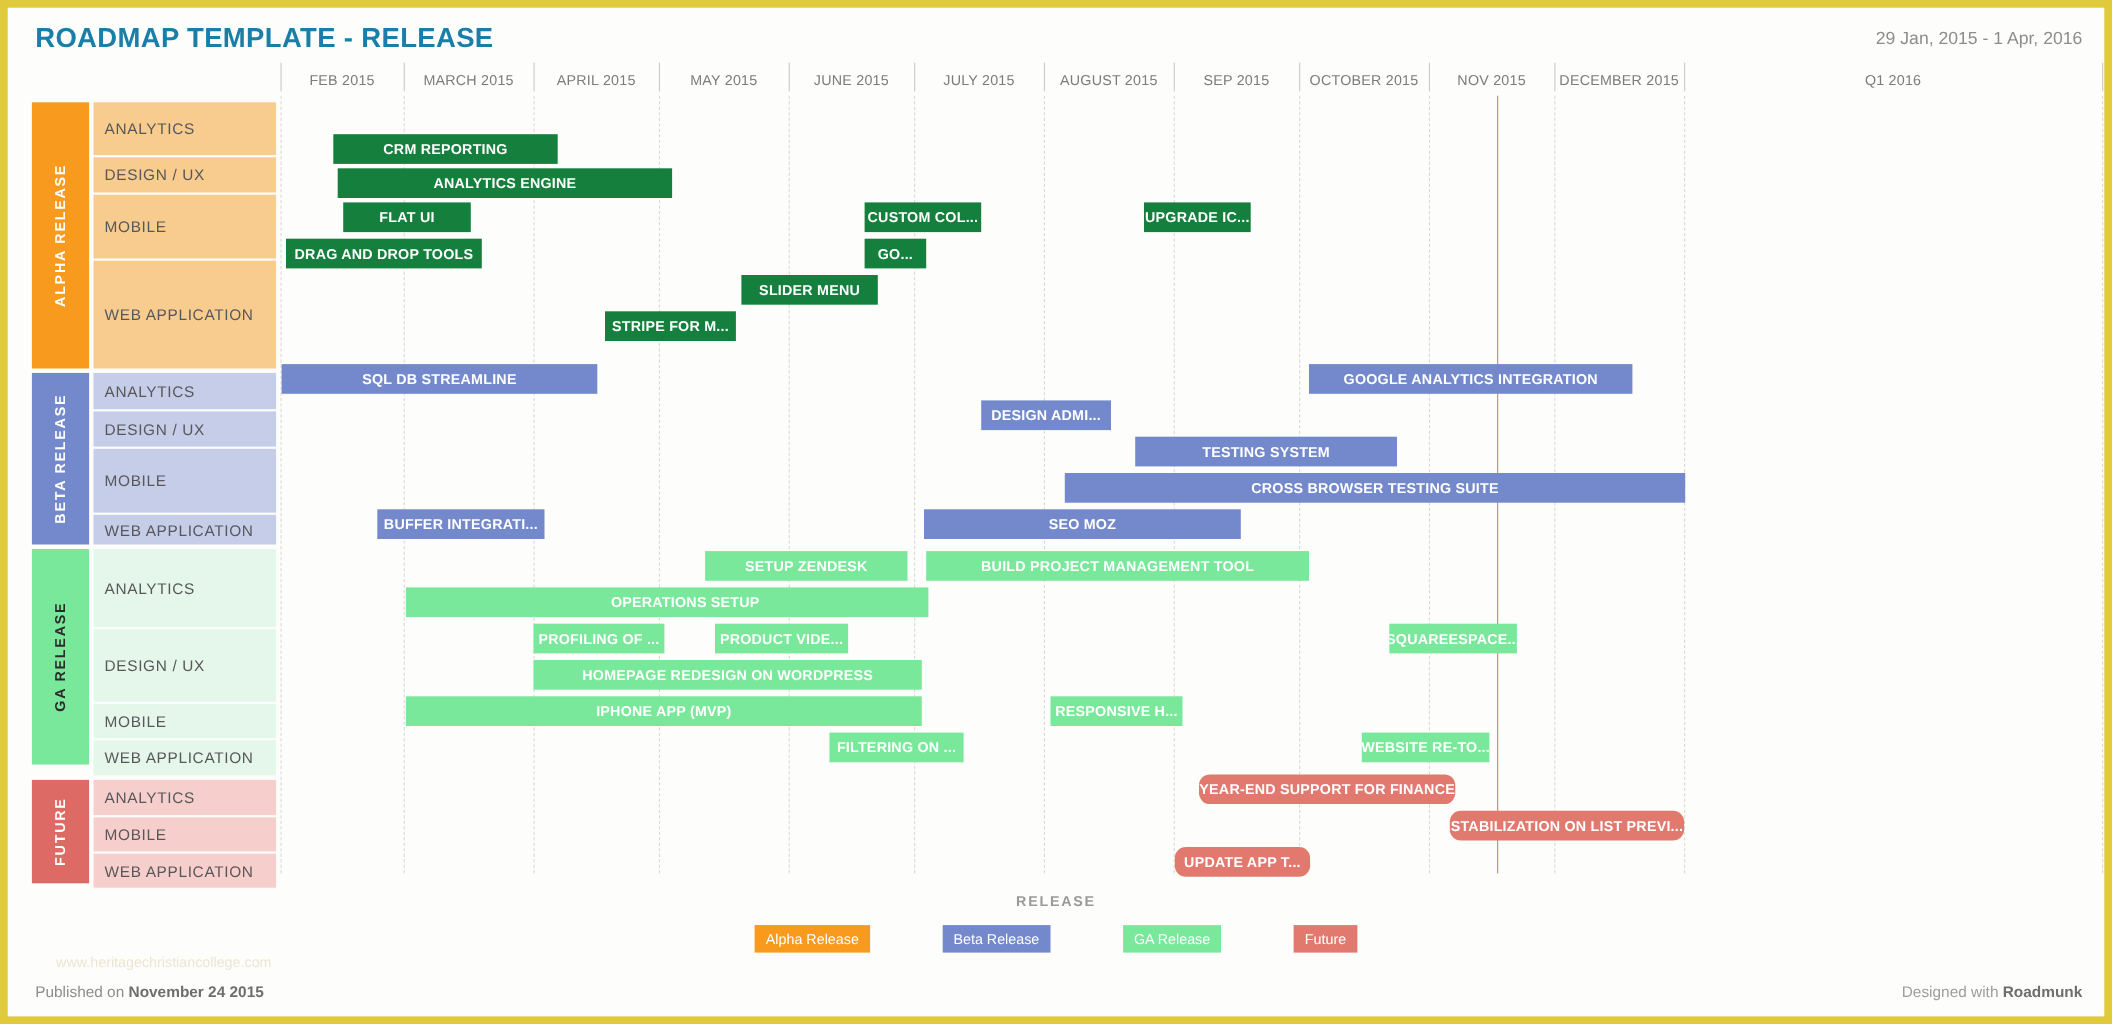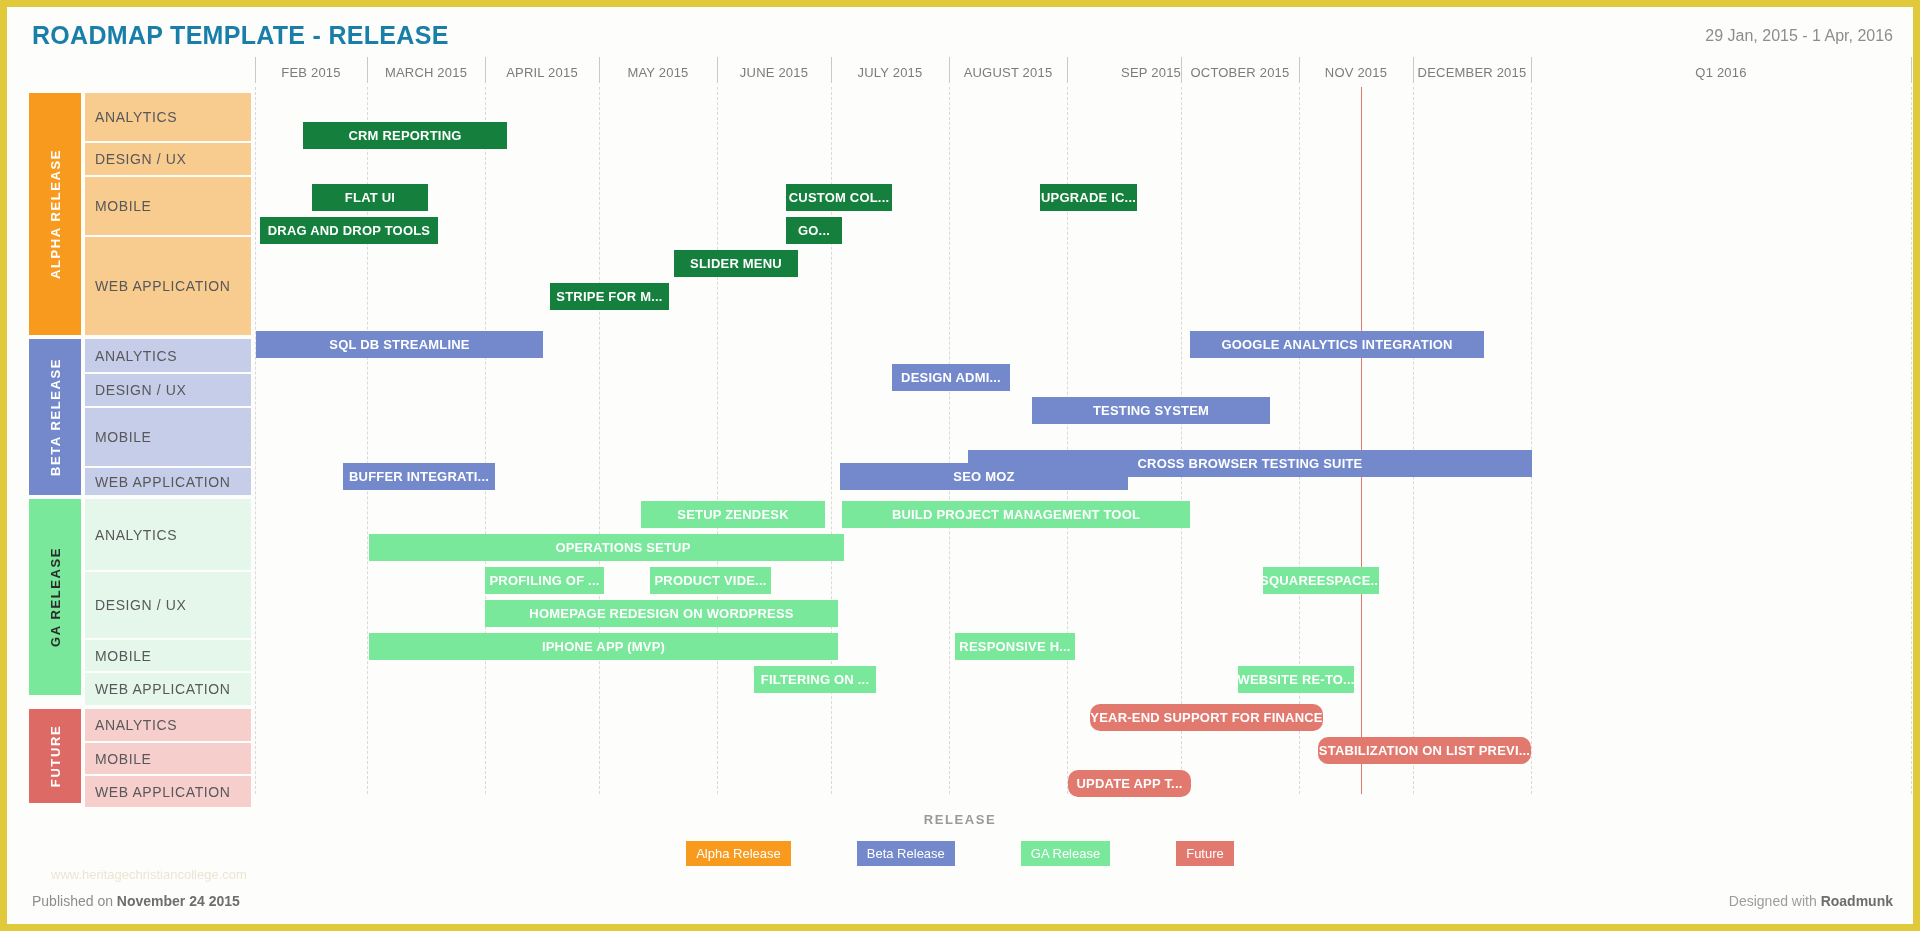--- a/index.html
+++ b/index.html
@@ -241,21 +241,21 @@
       <div class="tl-col" style="left: 230px; width: 114px;">APRIL 2015</div>
       <div class="tl-tick" style="left: 230px;"></div>
       <div class="tl-col" style="left: 344px; width: 118px;">MAY 2015</div>
       <div class="tl-tick" style="left: 344px;"></div>
       <div class="tl-col" style="left: 462px; width: 114px;">JUNE 2015</div>
       <div class="tl-tick" style="left: 462px;"></div>
       <div class="tl-col" style="left: 576px; width: 118px;">JULY 2015</div>
       <div class="tl-tick" style="left: 576px;"></div>
       <div class="tl-col" style="left: 694px; width: 118px;">AUGUST 2015</div>
       <div class="tl-tick" style="left: 694px;"></div>
-      <div class="tl-col" style="left: 812px; width: 114px; text-align: right;">SEP 2015</div>
+      <div class="tl-col" style="left: 812px; width: 114px;">SEP 2015</div>
       <div class="tl-tick" style="left: 812px;"></div>
       <div class="tl-col" style="left: 926px; width: 118px;">OCTOBER 2015</div>
       <div class="tl-tick" style="left: 926px;"></div>
       <div class="tl-col" style="left: 1044px; width: 114px;">NOV 2015</div>
       <div class="tl-tick" style="left: 1044px;"></div>
       <div class="tl-col" style="left: 1158px; width: 118px;">DECEMBER 2015</div>
       <div class="tl-tick" style="left: 1158px;"></div>
       <div class="tl-col" style="left: 1276px; width: 380px;">Q1 2016</div>
       <div class="tl-tick" style="left: 1276px;"></div>
       <div class="tl-tick" style="left: 1656px;"></div>
@@ -270,32 +270,33 @@
       <div class="vline" style="left: 576px;"></div>
       <div class="vline" style="left: 694px;"></div>
       <div class="vline" style="left: 812px;"></div>
       <div class="vline" style="left: 926px;"></div>
       <div class="vline" style="left: 1044px;"></div>
       <div class="vline" style="left: 1158px;"></div>
       <div class="vline" style="left: 1276px;"></div>
       <div class="vline" style="left: 1656px;"></div>
       <div class="today-line" style="left: 1106px;"></div>
       <div class="bar alpha" title="CRM REPORTING" style="left: 48px; width: 204px; top: 11px;">CRM REPORTING</div>
+      <div class="bar alpha" title="ANALYTICS ENGINE" style="left: 52px; width: 304px; top: 42px;">ANALYTICS ENGINE</div>
       <div class="bar alpha" title="FLAT UI" style="left: 57px; width: 116px; top: 73px;">FLAT UI</div>
       <div class="bar alpha" title="CUSTOM COL..." style="left: 531px; width: 106px; top: 73px;">CUSTOM COL...</div>
       <div class="bar alpha" title="UPGRADE IC..." style="left: 785px; width: 97px; top: 73px;">UPGRADE IC...</div>
       <div class="bar alpha" title="DRAG AND DROP TOOLS" style="left: 5px; width: 178px; top: 106px;">DRAG AND DROP TOOLS</div>
       <div class="bar alpha" title="GO..." style="left: 531px; width: 56px; top: 106px;">GO...</div>
       <div class="bar alpha" title="SLIDER MENU" style="left: 419px; width: 124px; top: 139px;">SLIDER MENU</div>
       <div class="bar alpha" title="STRIPE FOR M..." style="left: 295px; width: 119px; top: 172px;">STRIPE FOR M...</div>
       <div class="bar beta" title="SQL DB STREAMLINE" style="left: 1px; width: 287px; top: 244px;">SQL DB STREAMLINE</div>
       <div class="bar beta" title="GOOGLE ANALYTICS INTEGRATION" style="left: 935px; width: 294px; top: 244px;">GOOGLE ANALYTICS INTEGRATION</div>
       <div class="bar beta" title="DESIGN ADMI..." style="left: 637px; width: 118px; top: 277px;">DESIGN ADMI...</div>
       <div class="bar beta" title="TESTING SYSTEM" style="left: 777px; width: 238px; top: 310px;">TESTING SYSTEM</div>
-      <div class="bar beta" title="CROSS BROWSER TESTING SUITE" style="left: 713px; width: 564px; top: 343px; margin-top: 20px;">CROSS BROWSER TESTING SUITE</div>
+      <div class="bar beta" title="CROSS BROWSER TESTING SUITE" style="left: 713px; width: 564px; top: 343px;">CROSS BROWSER TESTING SUITE</div>
       <div class="bar beta" title="BUFFER INTEGRATI..." style="left: 88px; width: 152px; top: 376px;">BUFFER INTEGRATI...</div>
       <div class="bar beta" title="SEO MOZ" style="left: 585px; width: 288px; top: 376px;">SEO MOZ</div>
       <div class="bar ga" title="SETUP ZENDESK" style="left: 386px; width: 184px; top: 414px;">SETUP ZENDESK</div>
       <div class="bar ga" title="BUILD PROJECT MANAGEMENT TOOL" style="left: 587px; width: 348px; top: 414px;">BUILD PROJECT MANAGEMENT TOOL</div>
       <div class="bar ga" title="OPERATIONS SETUP" style="left: 114px; width: 475px; top: 447px; padding-left: 39px;">OPERATIONS SETUP</div>
       <div class="bar ga" title="PROFILING OF ..." style="left: 230px; width: 119px; top: 480px;">PROFILING OF ...</div>
       <div class="bar ga" title="PRODUCT VIDE..." style="left: 395px; width: 121px; top: 480px;">PRODUCT VIDE...</div>
       <div class="bar ga" title="SQUAREESPACE..." style="left: 1008px; width: 116px; top: 480px;">SQUAREESPACE...</div>
       <div class="bar ga" title="HOMEPAGE REDESIGN ON WORDPRESS" style="left: 230px; width: 353px; top: 513px;">HOMEPAGE REDESIGN ON WORDPRESS</div>
       <div class="bar ga" title="IPHONE APP (MVP)" style="left: 114px; width: 469px; top: 546px;">IPHONE APP (MVP)</div>

